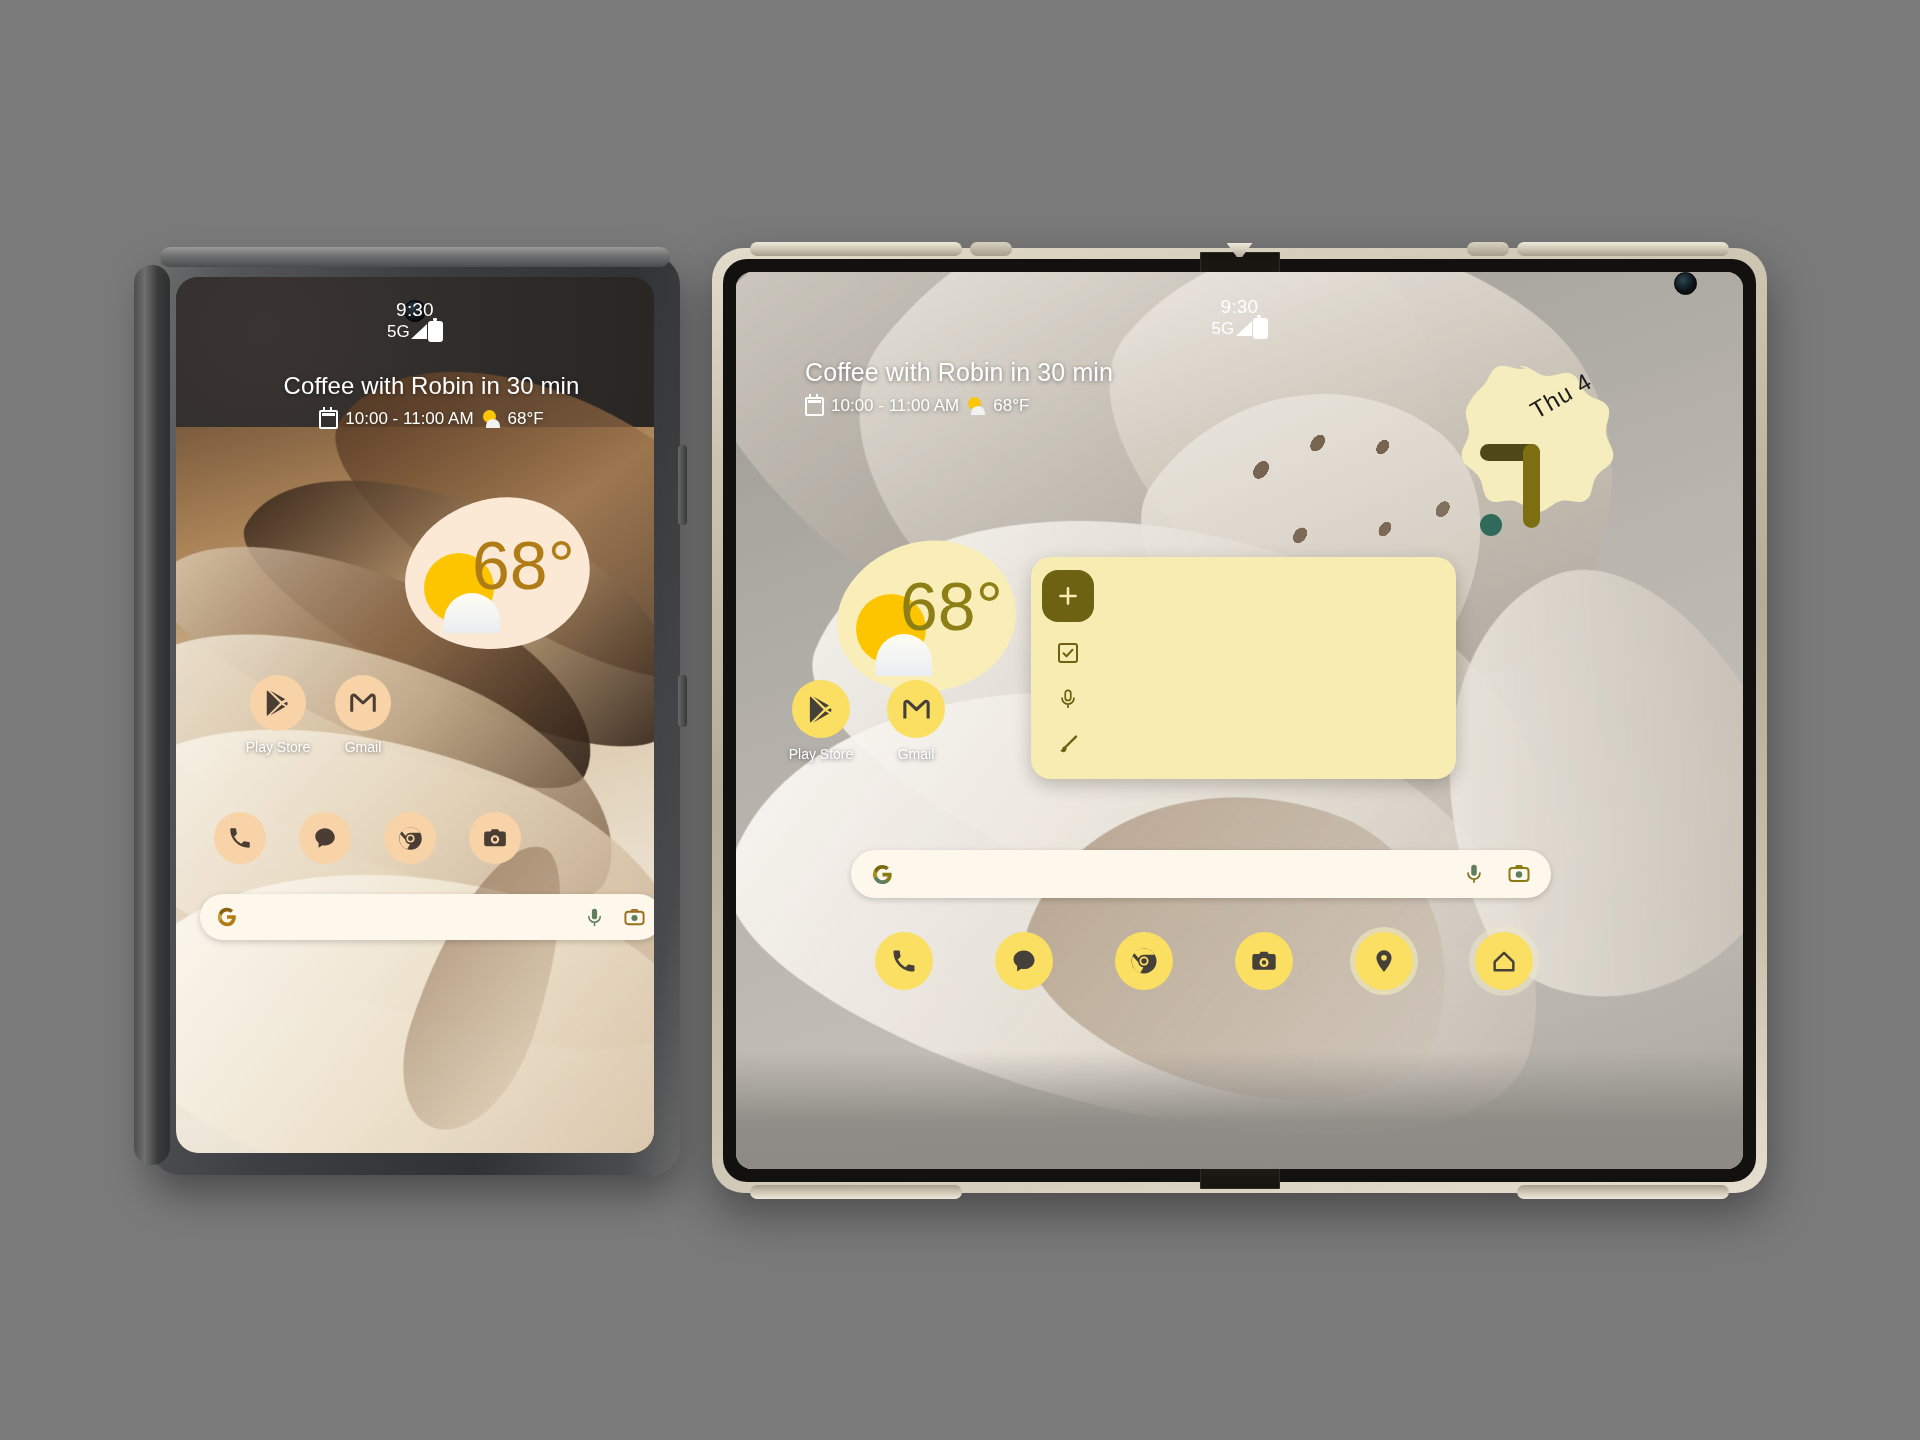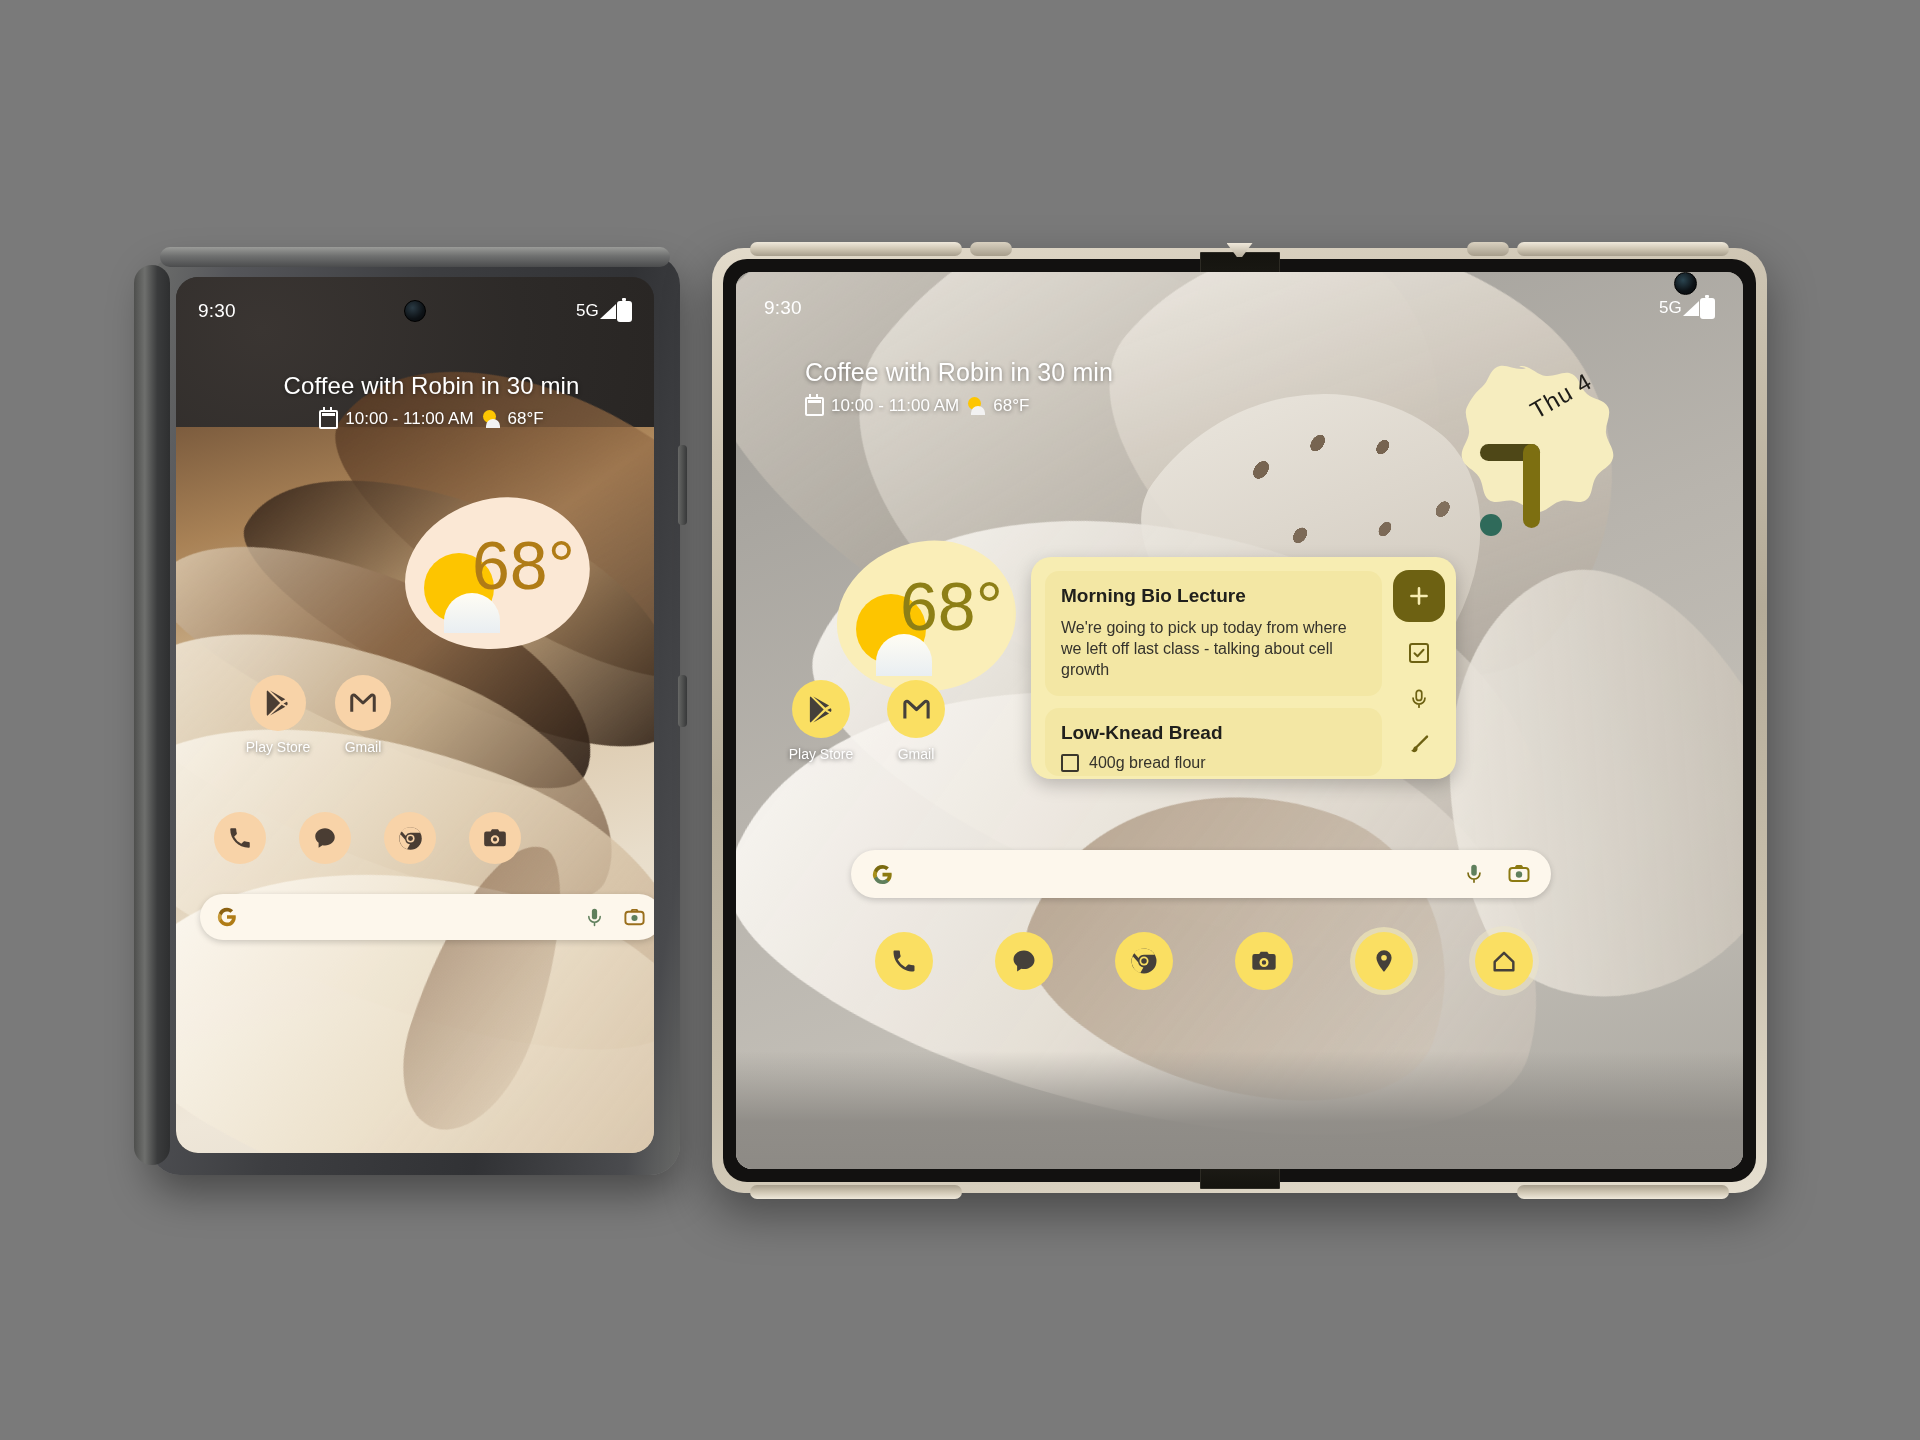--- a/index.html
+++ b/index.html
@@ -98,21 +98,21 @@
 
   
   .wall{position:absolute;inset:0;}
   .wall .base{position:absolute;inset:0;}
   .feather{position:absolute;border-radius:50%;filter:blur(0.4px);}
 
   
   .statusbar{
     position:absolute;left:0;right:0;display:flex;align-items:center;
     justify-content:space-between;color:#fff;
-    font-size:19px;font-weight:400;letter-spacing:.2px;
+    font-size:19px;font-weight:400;letter-spacing:.2px;flex-direction:column;
   }
   .status-right{display:flex;align-items:center;gap:1px;}
   .sig{width:0;height:0;border-style:solid;border-width:0 0 15px 16px;border-color:transparent transparent #fff transparent;}
   .batt{width:11px;height:17px;border:2px solid #fff;border-radius:3px;background:#fff;position:relative;}
   .batt:after{content:"";position:absolute;top:-5px;left:2.5px;width:4px;height:3px;background:#fff;border-radius:1px;}
 
   
   .notif{position:absolute;color:#fff;text-align:left;padding-left:33px;}
   .notif .n-title{font-size:24px;font-weight:400;letter-spacing:.1px;text-shadow:0 1px 4px rgba(0,0,0,.45);}
   .notif .n-sub{display:flex;align-items:center;gap:7px;margin-top:9px;font-size:17px;text-shadow:0 1px 4px rgba(0,0,0,.45);}
@@ -419,34 +419,20 @@
       <div class="weather" style="left:100px;top:270px;width:180px;height:150px;">
         <div class="blob" style="background:#faeeb8;"></div>
         <div class="wsun" style="left:14px;top:52px;width:90px;height:86px;">
           <i class="sun-c" style="left:6px;top:0;width:70px;height:70px;"></i>
           <i class="cloud-c" style="left:26px;bottom:4px;width:56px;height:42px;"></i>
         </div>
         <div class="temp" style="left:64px;top:30px;font-size:68px;color:#8d7f16;">68°</div>
       </div>
 
       <div class="keepw" style="left:295px;top:285px;width:425px;height:222px;">
-        <div class="keep-list">
-          <div class="keep-card">
-            <h4>Morning Bio Lecture</h4>
-            <p>We're going to pick up today from where we left off last class - talking about cell growth</p>
-          </div>
-          <div class="keep-card" style="padding-bottom:4px;">
-            <h4>Low-Knead Bread</h4>
-            <div class="keep-check">
-              <span class="keep-box"></span>
-              <span>400g bread flour</span>
-            </div>
-
-          </div>
-        </div>
         <div class="keep-rail">
           <div class="keep-add">
             <svg width="26" height="26" viewBox="0 0 24 24">
                 <path stroke="#f7edb2" stroke-width="2.4" stroke-linecap="round" d="M12 5v14M5 12h14"></path>
               </svg>
           </div>
           <div>
             <svg width="24" height="24" viewBox="0 0 24 24">
                 <rect x="3" y="3" width="18" height="18" rx="2" fill="none" stroke="#6d6112" stroke-width="2"></rect>
                 <path d="M7.5 12.2l3 3 6-6.4" fill="none" stroke="#6d6112" stroke-width="2" stroke-linecap="round" stroke-linejoin="round"></path>

